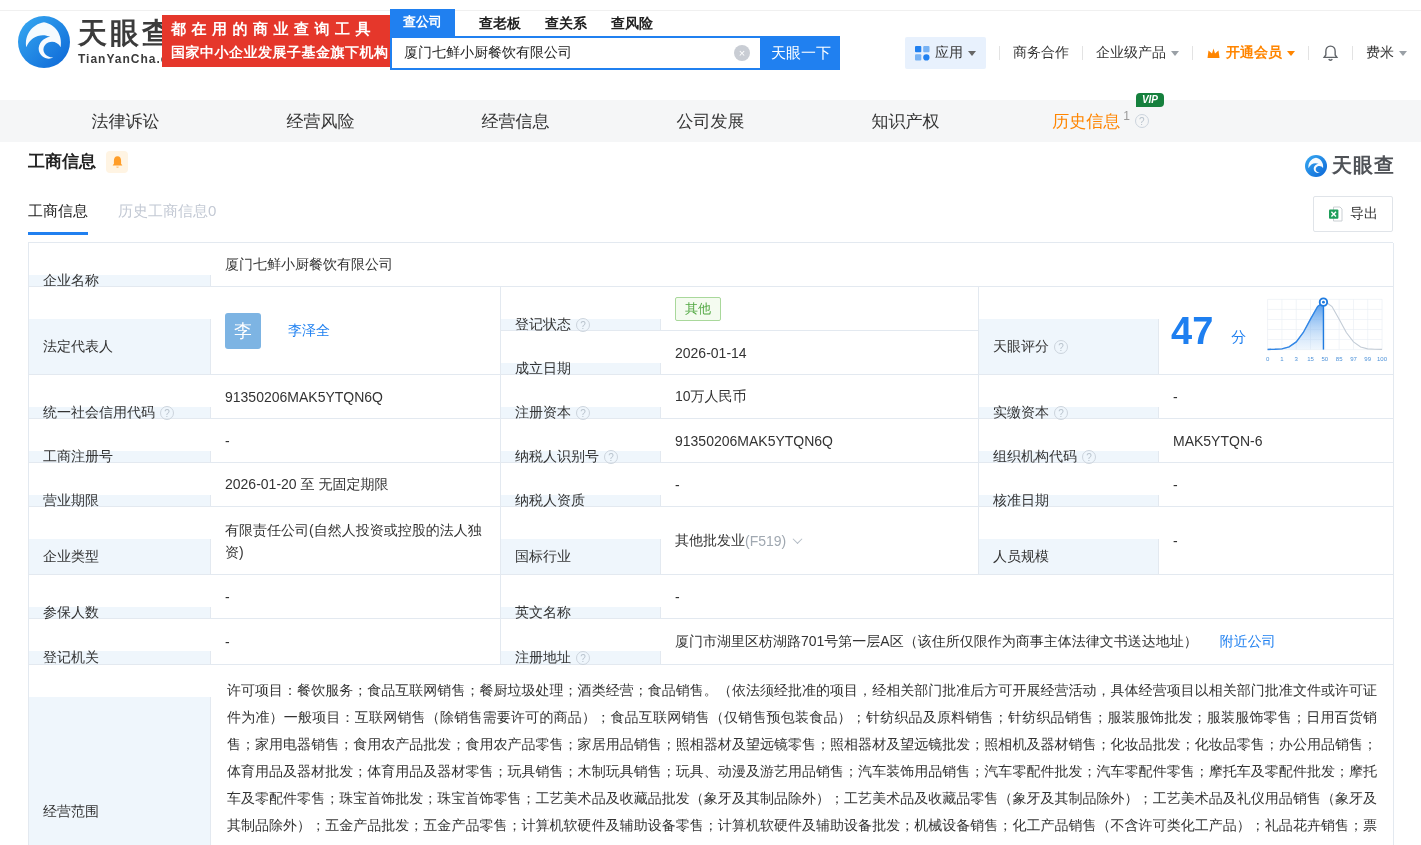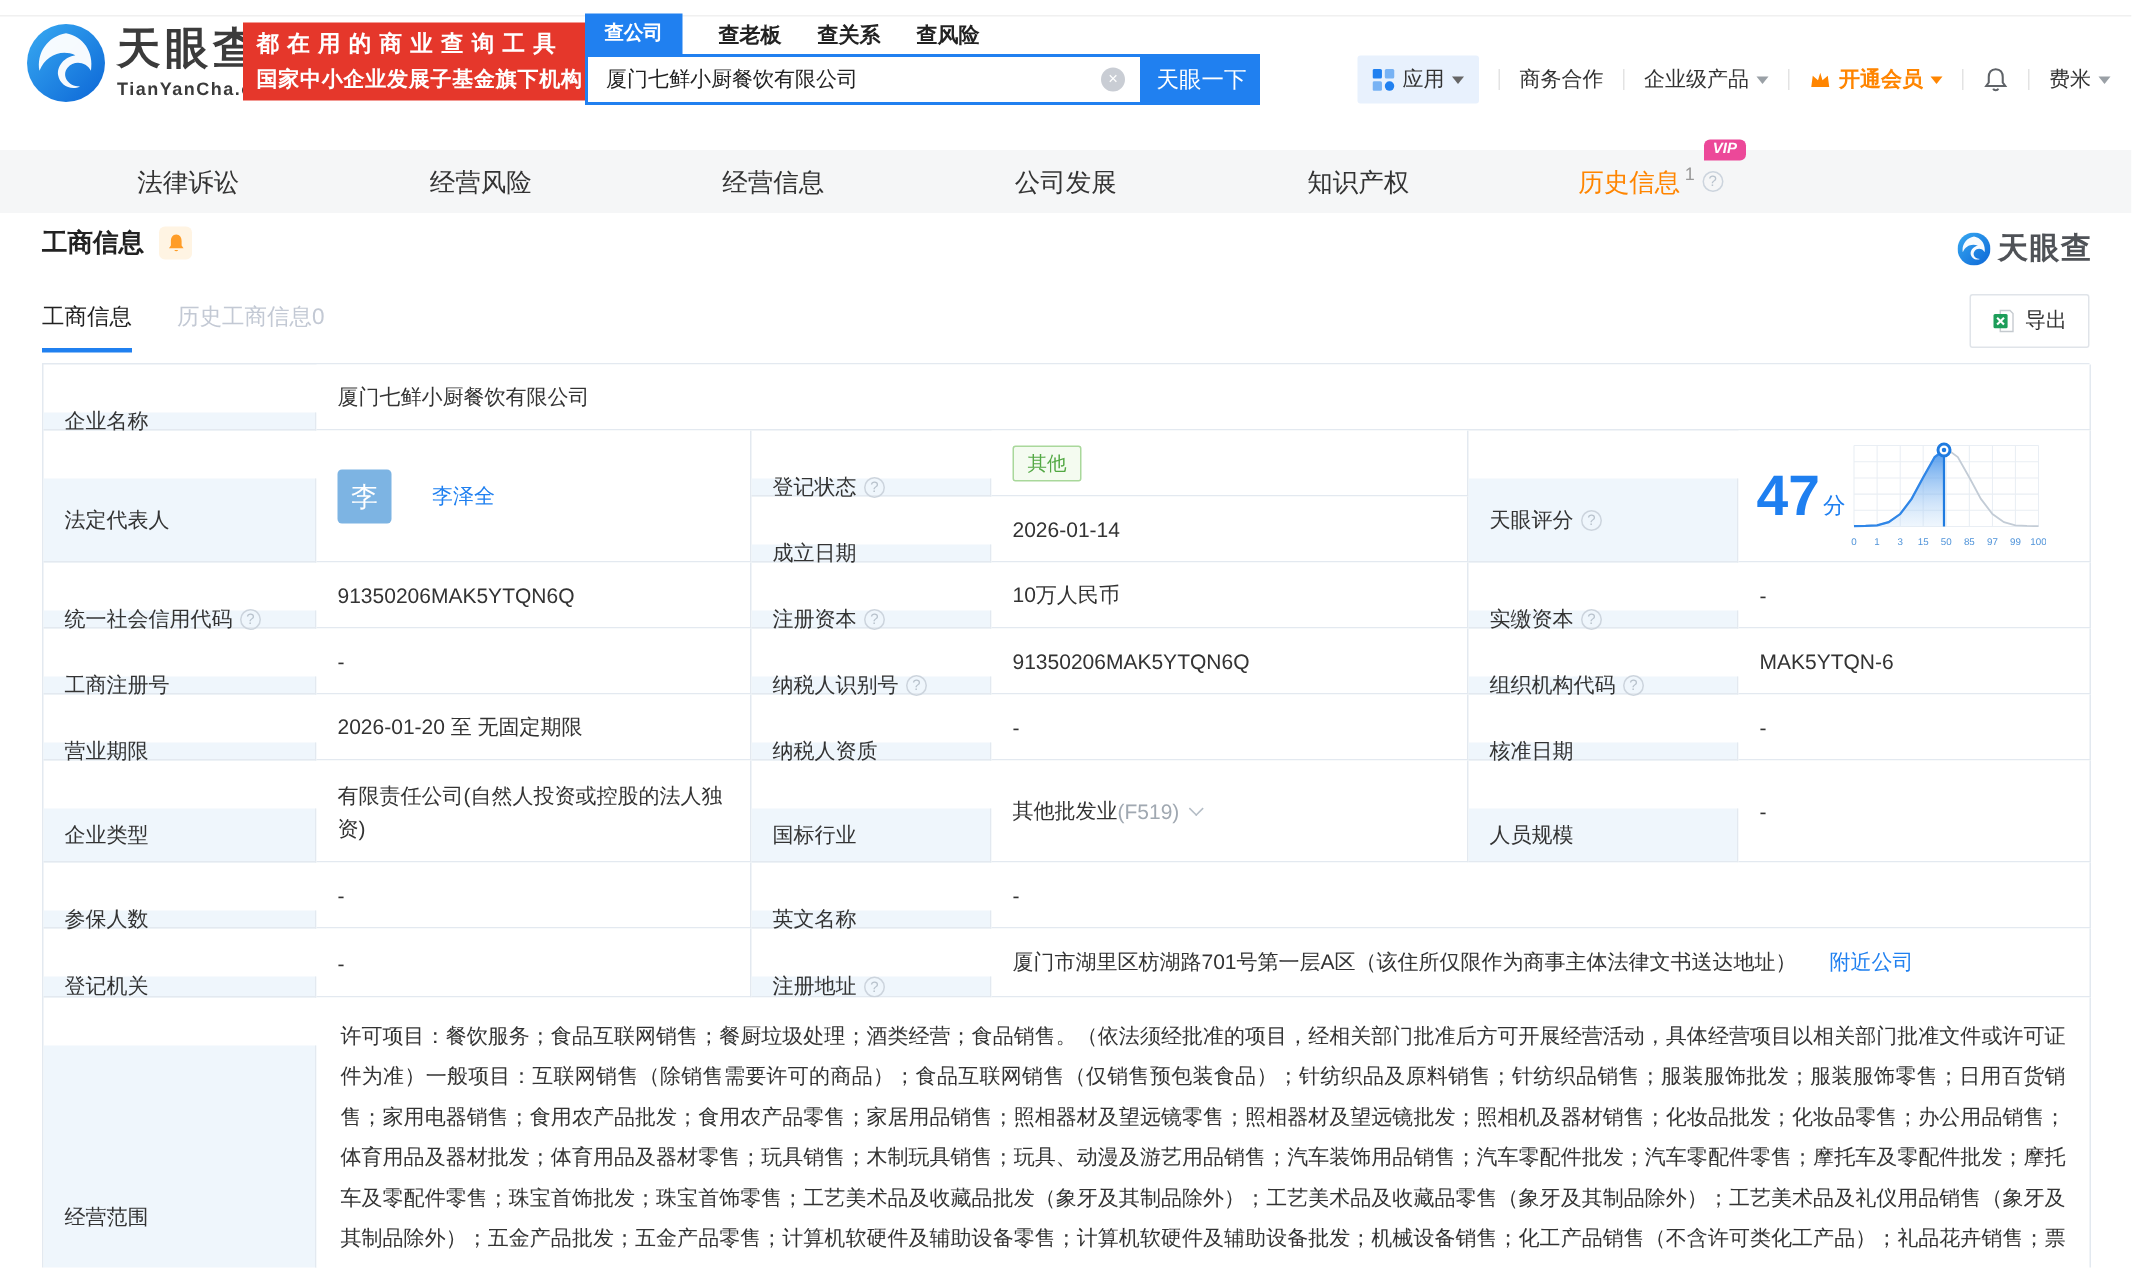--- a/index.html
+++ b/index.html
@@ -42,21 +42,21 @@
   .vip-link { color:#ff8500; font-weight:bold;align-items:center; }
 
   
   .main-tabs { position:absolute; top:100px; left:0; width:1421px; height:42px; background:#f5f6f7;
     display:flex; padding:0 28px; }
   .mtab { width:195px; display:flex; align-items:center; justify-content:center; font-size:17px; color:#333;
     cursor:pointer; position:relative; }
   .mtab.active { background:#fff; color:#2080f0; font-weight:bold; }
   .mtab-count { font-size:12px; color:#999; font-weight:normal; margin-left:3px; transform:translateY(-5px); }
   .mtab.vip-tab { color:#ff8500; }
-  .vip-badge { position:absolute; top:-7px; right:34px; background:#ec4899; color:#fff; font-size:10px;
+  .vip-badge { position:absolute; top:-7px; right:34px; background:#15803d; color:#fff; font-size:10px;
     font-style:italic; font-weight:bold; padding:1px 6px 2px; border-radius:4px 4px 4px 0; }
   .help { display:inline-block; width:14px; height:14px; border-radius:50%; border:1px solid #ccd4dd;
     color:#b9c3cd; font-size:10px; line-height:13px; text-align:center; margin-left:5px; flex:none; cursor:pointer; font-weight:normal; font-style:normal;}
 
   
   .section-head { position:absolute; top:150px; left:28px; display:flex; align-items:center; }
   .section-title { font-size:17px; font-weight:bold; color:#222; }
   .bell-badge { margin-left:10px; width:22px; height:22px; background:#fff4e3; border-radius:4px;
     display:flex; align-items:center; justify-content:center; cursor:pointer; }
   .watermark { position:absolute; top:152px; right:26px; display:flex; align-items:center; gap:5px; }
@@ -82,21 +82,21 @@
   .val-link { color:#2080f0; cursor:pointer; }
   .avatar { width:36px; height:36px; border-radius:3px; background:#7db4e3; color:#fff; font-size:18px;
     display:flex; align-items:center; justify-content:center; cursor:pointer; flex:none; }
   .rep-name { margin-left:27px; }
   .badge-green { color:#52a843; background:#f4fbf0; border:1px solid #a9d89b; border-radius:2px;
     font-size:13px; padding:2px 9px; line-height:18px; }
   .muted { color:#a0a8b1; }
   .chev-down { display:inline-block; width:7px; height:7px; border-right:1.5px solid #b3bcc5;
     border-bottom:1.5px solid #b3bcc5; transform:rotate(45deg) translate(-1px,-1px); margin-left:8px; cursor:pointer; }
   .wrap2 { line-height:22px; padding:8px 14px; align-items:center; }
-  .score-cell { padding:0 6px 0 12px; gap:0; }
+  .score-cell { padding:0 6px 0 12px; gap:16px; }
   .score-num { font-size:38px; font-weight:bold; color:#1e7ff0; line-height:1; }
   .score-unit { font-size:15px; color:#1e7ff0; margin:14px 0 0 2px; }
   .scope-val { display:block; padding:12px 16px; line-height:27px; text-align:justify; color:#333; }
   .addr-link { color:#2080f0; margin-left:22px; white-space:nowrap; cursor:pointer; }
 </style>
 </head>
 <body>
 
 <div class="hairline"></div>
 

